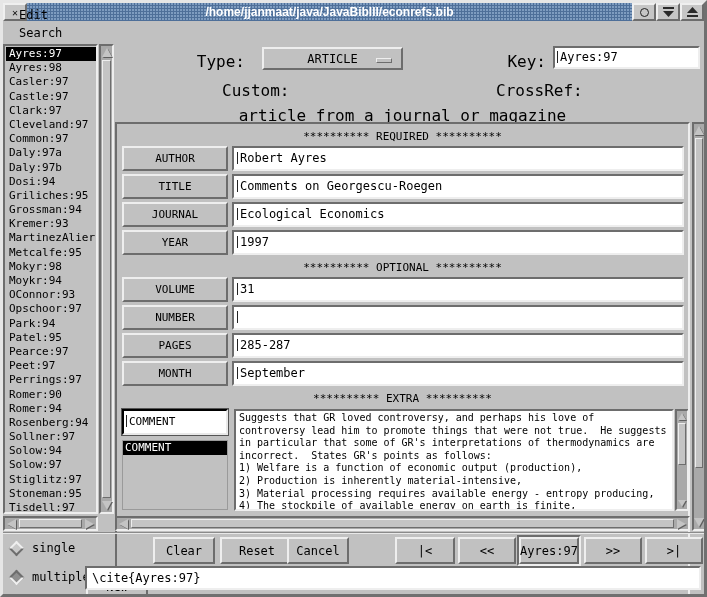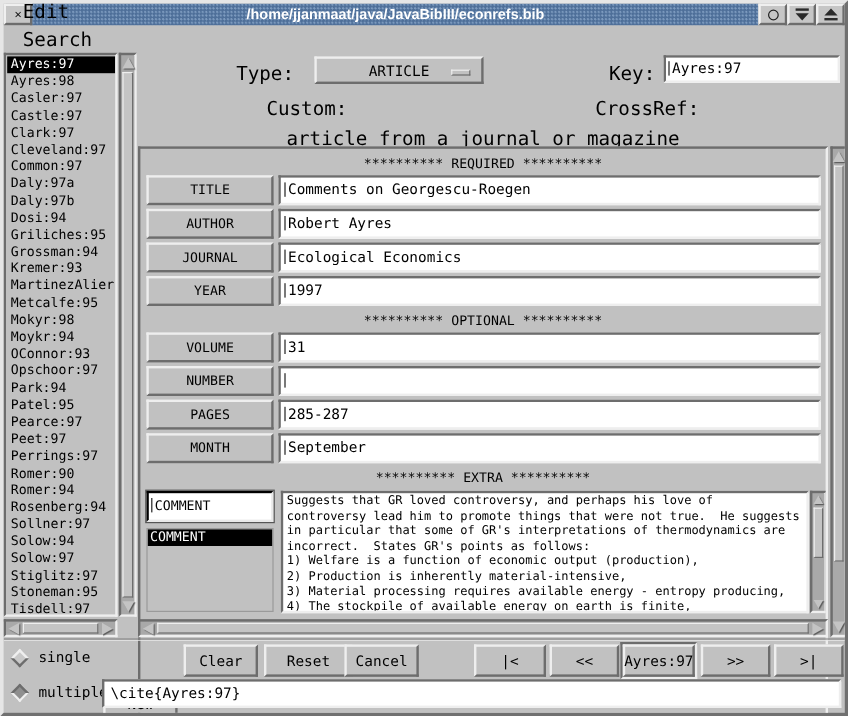--- a/index.html
+++ b/index.html
@@ -24,21 +24,21 @@
     font-size:12px; font-weight:bold; text-align:center; line-height:18px;
     background-color:#4e6f99;
     background-image: radial-gradient(circle at 1px 1px, #7e9cc0 30%, rgba(0,0,0,0) 34%);
     background-size:3px 3px;
     overflow:hidden; white-space:nowrap;
   }
   .circle-glyph { width:9px; height:9px; border:1px solid #222; border-radius:50%; }
 
   
   .menubar { height:23px; display:flex; align-items:center; padding-left:13px; gap:17px;
-             font-size:16px; color:#000; }
+             font-size:12px; color:#000; }
   .menu-item { padding:2px 3px; }
 
   
   .raised  { background:#c1c1c1; border:2px solid; border-color:#eeeeee #6d6d6d #6d6d6d #eeeeee; }
   .sunken  { border:2px solid; border-color:#6d6d6d #eeeeee #eeeeee #6d6d6d; }
   .whitefield { background:#ffffff; color:#000; }
 
   
   .ref-listbox {
     position:absolute; left:0px; top:41px; width:95px; height:470px;
@@ -212,26 +212,26 @@
     <div class="hdr-label" style="left:495px; top:49px; width:48px; text-align:right;">Key:</div>
     <div class="key-field sunken whitefield caret">Ayres:97</div>
     <div class="hdr-label" style="left:219px; top:78px;">Custom:</div>
     <div class="hdr-label" style="left:493px; top:78px;">CrossRef:</div>
     <div class="hdr-label" style="left:112px; top:103px; width:575px; text-align:center;">article from a journal or magazine</div>
 
     <div class="form-body">
       <div class="sec-title">********** REQUIRED **********</div>
       <div>
           <div class="frow">
+          <div class="fl-btn raised">AUTHOR</div>
+          <div class="fv sunken whitefield caret">Robert Ayres</div>
+        </div>
+          <div class="frow">
           <div class="fl-btn raised">TITLE</div>
           <div class="fv sunken whitefield caret">Comments on Georgescu-Roegen</div>
-        </div>
-          <div class="frow">
-          <div class="fl-btn raised">AUTHOR</div>
-          <div class="fv sunken whitefield caret">Robert Ayres</div>
         </div>
           <div class="frow">
           <div class="fl-btn raised">JOURNAL</div>
           <div class="fv sunken whitefield caret">Ecological Economics</div>
         </div>
           <div class="frow">
           <div class="fl-btn raised">YEAR</div>
           <div class="fv sunken whitefield caret">1997</div>
         </div>
         </div>

